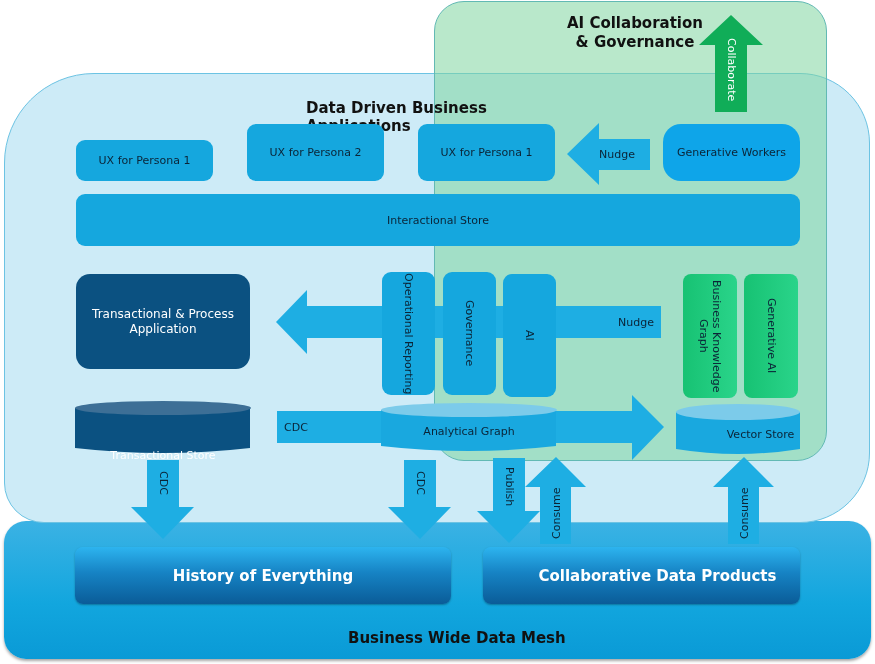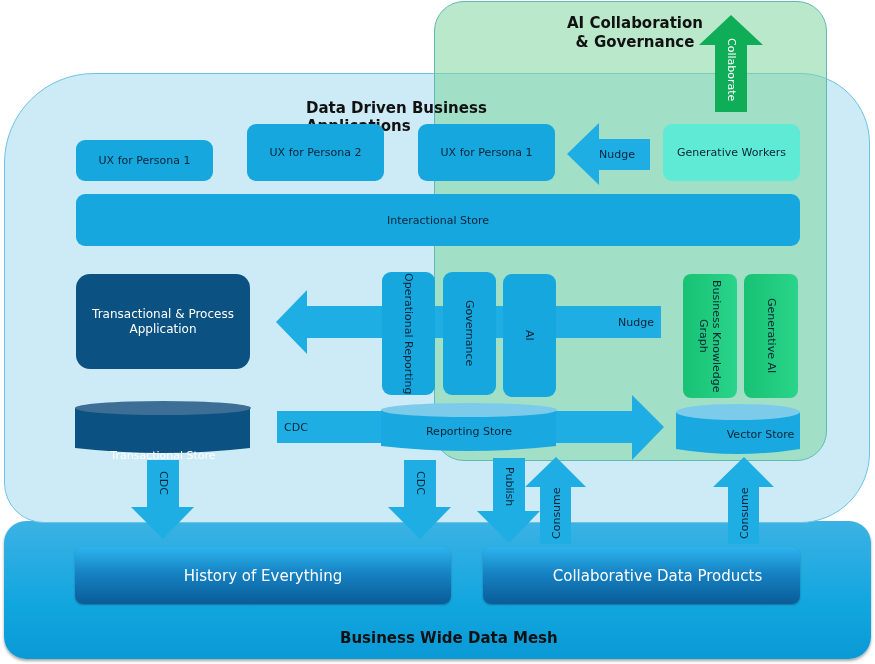--- a/index.html
+++ b/index.html
@@ -15,24 +15,24 @@
   #apps { left: 4px; top: 73px; width: 866px; height: 450px;
           background: #cdebf7; border: 1px solid #6cc3e3;
           border-radius: 90px 70px 70px 40px; }
   #aigov { left: 434px; top: 1px; width: 393px; height: 460px;
            background: rgba(128, 214, 160, 0.55); border: 1px solid #62b9b4;
            border-radius: 30px; }
 
   .title { font-weight: bold; color: #111; font-size: 15px; }
   .box { background: #15a7de; border-radius: 9px; color: #0b2437; font-size: 11px; }
   .dark { background: #0b5181; color: #ffffff; border-radius: 14px; font-size: 12px; }
-  .green { background: #5eead4; color: #0b2437; border-radius: 9px; font-size: 11px; }
+  .green { background: #0ea5e9; color: #0b2437; border-radius: 18px; font-size: 11px; }
   .green2 { background: linear-gradient(90deg,#17c273,#2ad48a); color:#0b2437; border-radius: 8px; font-size: 11px; }
   .mesh-bar { background: linear-gradient(#2db4ef 0%, #1683c4 45%, #0a5c98 100%);
-              border-radius: 8px; color: #fff; font-weight: normal; font-size: 15px;
+              border-radius: 8px; color: #fff; font-weight: bold; font-size: 15px;
               box-shadow: 0 1px 2px rgba(0,0,0,0.3); }
   .vert { writing-mode: vertical-rl; }
   .vert-up { writing-mode: vertical-rl; transform: rotate(180deg); }
   svg.arrow { position: absolute; overflow: visible; }
 </style>
 </head>
 <body>
 
 <div id="mesh" class="abs"></div>
 
@@ -87,21 +87,21 @@
 
 <svg class="arrow" style="left:277px;top:395px;" width="388" height="66">
   <polygon points="0,16 355,16 355,0 387,32 355,65 355,48 0,48" fill="#1eaee3"></polygon>
 </svg>
 <div class="abs" style="left:284px;top:421px;font-size:11px;color:#0b2437;">CDC</div>
 
 <svg class="arrow" style="left:381px;top:402px;" width="176" height="52">
   <path d="M0,8 L0,44 Q88,54 175,44 L175,8 Z" fill="#19a8df"></path>
   <ellipse cx="88" cy="8" rx="88" ry="7" fill="#7ccbea"></ellipse>
 </svg>
-<div class="abs center" style="left:381px;top:418px;width:176px;height:26px;font-size:11px;color:#0b2437;">Reporting Store</div>
+<div class="abs center" style="left:381px;top:418px;width:176px;height:26px;font-size:11px;color:#0b2437;">Analytical Graph</div>
 
 <svg class="arrow" style="left:676px;top:403px;" width="125" height="55">
   <path d="M0,9 L0,46 Q62,56 124,46 L124,9 Z" fill="#19a8df"></path>
   <ellipse cx="62" cy="9" rx="62" ry="8" fill="#7ccbea"></ellipse>
 </svg>
 <div class="abs center" style="left:676px;top:420px;width:125px;height:28px;font-size:11px;color:#0b2437;padding-left:44px;">Vector Store</div>
 
 <svg class="arrow" style="left:131px;top:460px;" width="64" height="80">
   <polygon points="16,0 48,0 48,47 63,47 32,79 0,47 16,47" fill="#1eaee3"></polygon>
 </svg>
@@ -123,13 +123,13 @@
 <div class="abs center vert-up" style="left:540px;top:485px;width:32px;height:56px;font-size:11px;color:#0b2437;">Consume</div>
 
 <svg class="arrow" style="left:713px;top:457px;" width="62" height="88">
   <polygon points="31,0 61,30 46,30 46,87 15,87 15,30 0,30" fill="#1eaee3"></polygon>
 </svg>
 <div class="abs center vert-up" style="left:728px;top:485px;width:32px;height:56px;font-size:11px;color:#0b2437;">Consume</div>
 
 <div class="abs mesh-bar center" style="left:75px;top:547px;width:376px;height:57px;">History of Everything</div>
 <div class="abs mesh-bar center" style="left:483px;top:547px;width:317px;height:57px;padding-left:32px;">Collaborative Data Products</div>
 
-<div class="abs title" style="left:340px;top:629px;width:260px;height:20px;font-size:15px;">Business Wide Data Mesh</div>
+<div class="abs title" style="left:348px;top:629px;width:260px;height:20px;font-size:15px;">Business Wide Data Mesh</div>
 
 </body></html>

